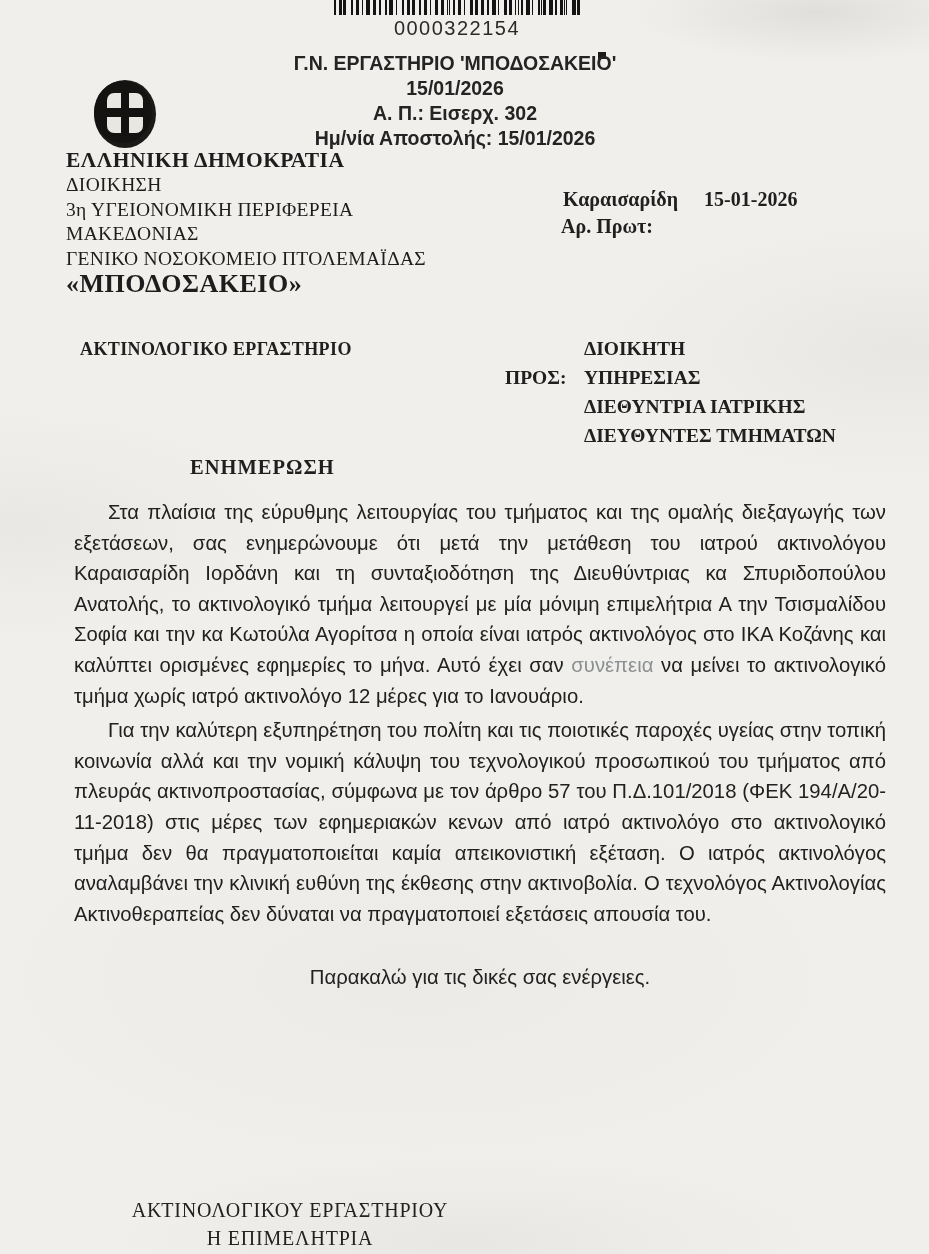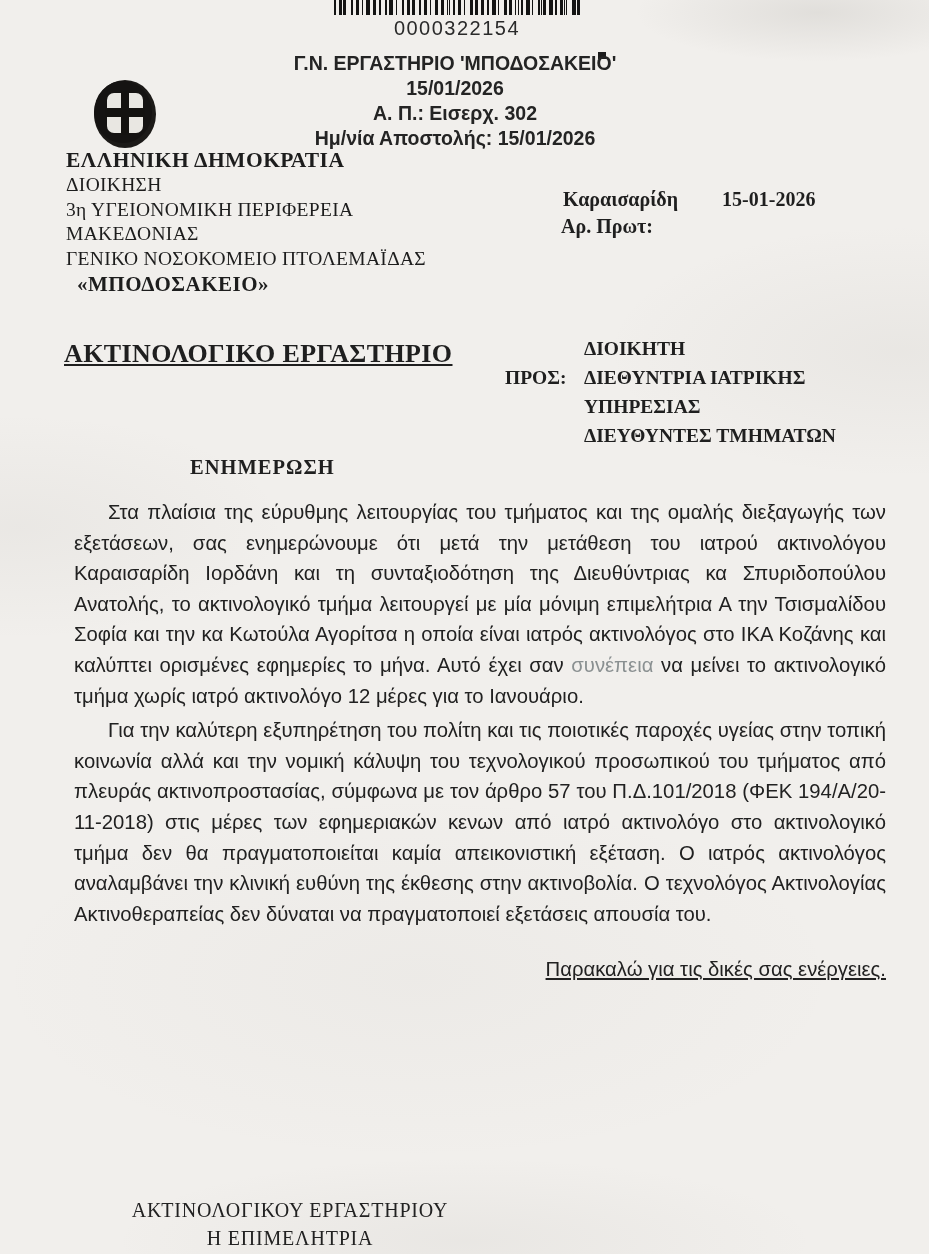--- a/index.html
+++ b/index.html
@@ -31,44 +31,44 @@
   .speck{left:598px;top:52px;width:8px;height:7px;background:#1c1c1c;}
   
   .stamp-block{left:165px;top:51px;width:580px;text-align:center;
     font-weight:bold;font-size:19.5px;line-height:25px;color:#242424;}
   
   .emblem{left:92px;top:78px;}
   
   .sender{left:66px;top:148px;font-family:"Liberation Serif", serif;
     font-size:19.5px;line-height:24.8px;color:#1d1d1d;letter-spacing:.3px;white-space:nowrap;}
   .sender .b1{font-weight:bold;font-size:21.5px;letter-spacing:.5px;}
-  .sender .b6{font-weight:bold;font-size:21px;letter-spacing:.5px;margin-left:11px;}
+  .sender .b6{font-weight:bold;font-size:26px;letter-spacing:.5px;}
   
   .place-date{left:563px;top:188px;font-family:"Liberation Serif", serif;
     font-weight:bold;font-size:20px;white-space:nowrap;}
-  .place-date .d{margin-left:44px;}
+  .place-date .d{margin-left:26px;}
   .protocol{left:561px;top:215px;font-family:"Liberation Serif", serif;
     font-weight:bold;font-size:20px;}
   
-  .department{left:64px;top:339px;font-family:"Liberation Serif", serif;
-    font-weight:bold;font-size:26px;letter-spacing:.4px;white-space:nowrap;text-decoration:underline;}
+  .department{left:80px;top:339px;font-family:"Liberation Serif", serif;
+    font-weight:bold;font-size:18px;letter-spacing:.4px;white-space:nowrap;}
   .recipients{left:505px;top:334px;width:360px;font-family:"Liberation Serif", serif;
     font-weight:bold;font-size:19.5px;line-height:29px;}
   .recipients .to-label{position:absolute;left:0;top:29px;}
   .recipients .lines{margin-left:79px;}
   
   .subject{left:190px;top:456px;font-family:"Liberation Serif", serif;
     font-weight:bold;font-size:20.5px;letter-spacing:1px;}
   
   .body-text{left:74px;top:497px;width:812px;font-size:20.3px;line-height:30.6px;
     text-align:justify;color:#212121;}
   .body-text p{margin:0;}
   .body-text .indent{text-indent:34px;}
   .body-text .p2{margin-top:4px;}
-  .body-text .p3{margin-top:25px;text-align:right;text-decoration:underline;}
+  .body-text .p3{margin-top:33px;text-align:center;}
   .gray-word{color:#8a9091;margin-top:16px;}
   
   .signature{left:95px;top:1196px;width:390px;text-align:center;
     font-family:"Liberation Serif", serif;font-size:20px;line-height:28px;
     color:#222;letter-spacing:.8px;white-space:nowrap;}
 </style>
 </head>
 <body>
 
 <div class="page">
@@ -109,22 +109,22 @@
     <span>Καραισαρίδη</span><span class="d">15-01-2026</span>
   </div>
   <div class="abs protocol">Αρ. Πρωτ:</div>
 
   <div class="abs department">ΑΚΤΙΝΟΛΟΓΙΚΟ ΕΡΓΑΣΤΗΡΙΟ</div>
 
   <div class="abs recipients">
     <span class="to-label">ΠΡΟΣ:</span>
     <div class="lines">
       <div>ΔΙΟΙΚΗΤΗ</div>
+      <div>ΥΠΗΡΕΣΙΑΣ</div>
       <div>ΔΙΕΘΥΝΤΡΙΑ ΙΑΤΡΙΚΗΣ</div>
-      <div>ΥΠΗΡΕΣΙΑΣ</div>
       <div>ΔΙΕΥΘΥΝΤΕΣ ΤΜΗΜΑΤΩΝ</div>
     </div>
   </div>
 
   <div class="abs subject">ΕΝΗΜΕΡΩΣΗ</div>
 
   <div class="abs body-text">
     <p class="indent"><span>Στα πλαίσια της εύρυθμης λειτουργίας του τμήματος και της ομαλής διεξαγωγής των εξετάσεων, σας ενημερώνουμε ότι μετά την μετάθεση του ιατρού ακτινολόγου Καραισαρίδη Ιορδάνη και τη συνταξιοδότηση της Διευθύντριας κα Σπυριδοπούλου Ανατολής, το ακτινολογικό τμήμα λειτουργεί με μία μόνιμη επιμελήτρια Α την Τσισμαλίδου Σοφία και την κα Κωτούλα Αγορίτσα η οποία είναι ιατρός ακτινολόγος στο ΙΚΑ Κοζάνης και καλύπτει ορισμένες εφημερίες το μήνα. Αυτό έχει σαν </span><span class="gray-word">συνέπεια</span><span> να μείνει το ακτινολογικό τμήμα χωρίς ιατρό ακτινολόγο 12 μέρες για το Ιανουάριο.</span></p>
     <p class="indent p2">Για την καλύτερη εξυπηρέτηση του πολίτη και τις ποιοτικές παροχές υγείας στην τοπική κοινωνία αλλά και την νομική κάλυψη του τεχνολογικού προσωπικού του τμήματος από πλευράς ακτινοπροστασίας, σύμφωνα με τον άρθρο 57 του Π.Δ.101/2018 (ΦΕΚ 194/Α/20-11-2018) στις μέρες των εφημεριακών κενων από ιατρό ακτινολόγο στο ακτινολογικό τμήμα δεν θα πραγματοποιείται καμία απεικονιστική εξέταση. Ο ιατρός ακτινολόγος αναλαμβάνει την κλινική ευθύνη της έκθεσης στην ακτινοβολία. Ο τεχνολόγος Ακτινολογίας Ακτινοθεραπείας δεν δύναται να πραγματοποιεί εξετάσεις απουσία του.</p>
     <p class="p3">Παρακαλώ για τις δικές σας ενέργειες.</p>

